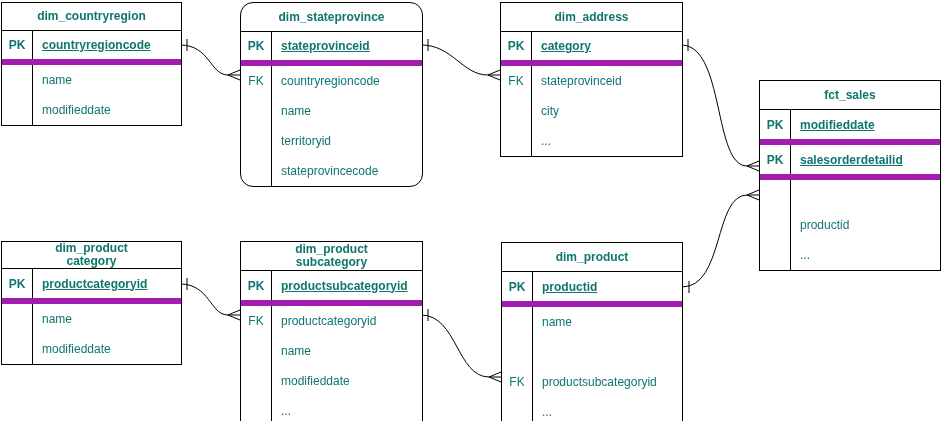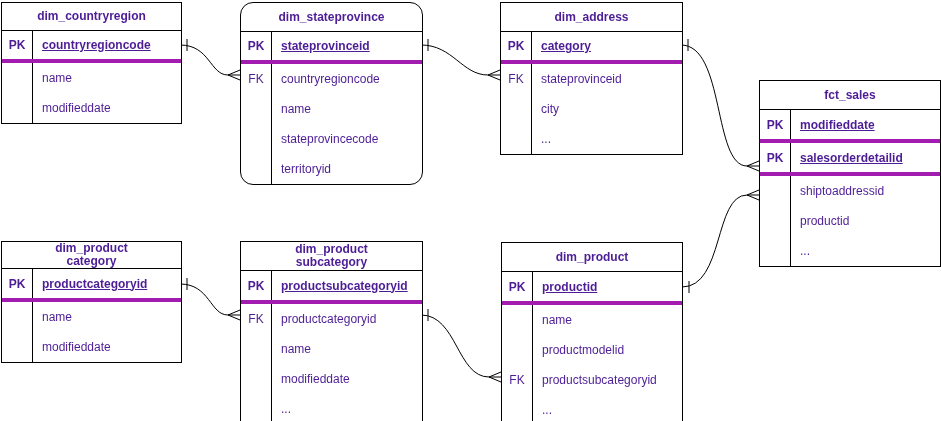--- a/index.html
+++ b/index.html
@@ -1,32 +1,32 @@
 <!DOCTYPE html>
 <html><head>
 <meta charset="utf-8">
 <style>
   html,body{margin:0;padding:0;background:#fff;}
   .canvas{
     position:relative;width:941px;height:421px;background:#ffffff;
-    font-family:"Liberation Sans",sans-serif;font-size:12px;color:#4c1d95;
+    font-family:"Liberation Sans",sans-serif;font-size:12px;color:#0f766e;
     overflow:hidden;
   }
   .edges{position:absolute;left:0;top:0;width:941px;height:421px;pointer-events:none;}
   .edges path, .edges line{stroke:#000;stroke-width:1;fill:none;}
   .table{
     position:absolute;background:#fff;border:1px solid #000;box-sizing:content-box;
   }
   .t-title{
     border-bottom:1px solid #000;font-weight:bold;
     display:flex;align-items:center;justify-content:center;
     text-align:center;white-space:pre-line;line-height:13px;
   }
   .row{display:flex;align-items:stretch;}
-  .row.pk{border-bottom:4px solid #a21caf;}
+  .row.pk{border-bottom:6px solid #a21caf;}
   .key{
     flex:0 0 30px;width:30px;border-right:1px solid #000;
     display:flex;align-items:center;justify-content:center;
   }
   .row.pk .key{font-weight:bold;}
   .field{
     flex:1;display:flex;align-items:center;padding-left:9px;
   }
   .row.pk .field{font-weight:bold;text-decoration:underline;}
 </style>
@@ -99,25 +99,25 @@
     <div class="row" style="height:30px">
       <div class="key">FK</div>
       <div class="field">countryregioncode</div>
     </div>
     <div class="row" style="height:30px">
       <div class="key"></div>
       <div class="field">name</div>
     </div>
     <div class="row" style="height:30px">
       <div class="key"></div>
+      <div class="field">territoryid</div>
+    </div>
+    <div class="row" style="height:30px">
+      <div class="key"></div>
       <div class="field">stateprovincecode</div>
-    </div>
-    <div class="row" style="height:30px">
-      <div class="key"></div>
-      <div class="field">territoryid</div>
     </div>
   </div>
 
   <div class="table" style="left:500px;top:2px;width:181px;">
     <div class="t-title" style="height:28px">dim_address</div>
     <div class="row pk" style="height:28px">
       <div class="key">PK</div>
       <div class="field">category</div>
     </div>
     <div class="row" style="height:30px">
@@ -139,21 +139,20 @@
     <div class="row pk" style="height:29px">
       <div class="key">PK</div>
       <div class="field">modifieddate</div>
     </div>
     <div class="row pk" style="height:29px">
       <div class="key">PK</div>
       <div class="field">salesorderdetailid</div>
     </div>
     <div class="row" style="height:30px">
       <div class="key"></div>
-      <div class="field">shiptoaddressid</div>
     </div>
     <div class="row" style="height:30px">
       <div class="key"></div>
       <div class="field">productid</div>
     </div>
     <div class="row" style="height:30px">
       <div class="key"></div>
       <div class="field">...</div>
     </div>
   </div>
@@ -205,21 +204,20 @@
     <div class="row pk" style="height:29px">
       <div class="key">PK</div>
       <div class="field">productid</div>
     </div>
     <div class="row" style="height:30px">
       <div class="key"></div>
       <div class="field">name</div>
     </div>
     <div class="row" style="height:30px">
       <div class="key"></div>
-      <div class="field">productmodelid</div>
     </div>
     <div class="row" style="height:30px">
       <div class="key">FK</div>
       <div class="field">productsubcategoryid</div>
     </div>
     <div class="row" style="height:30px">
       <div class="key"></div>
       <div class="field">...</div>
     </div>
   </div>

